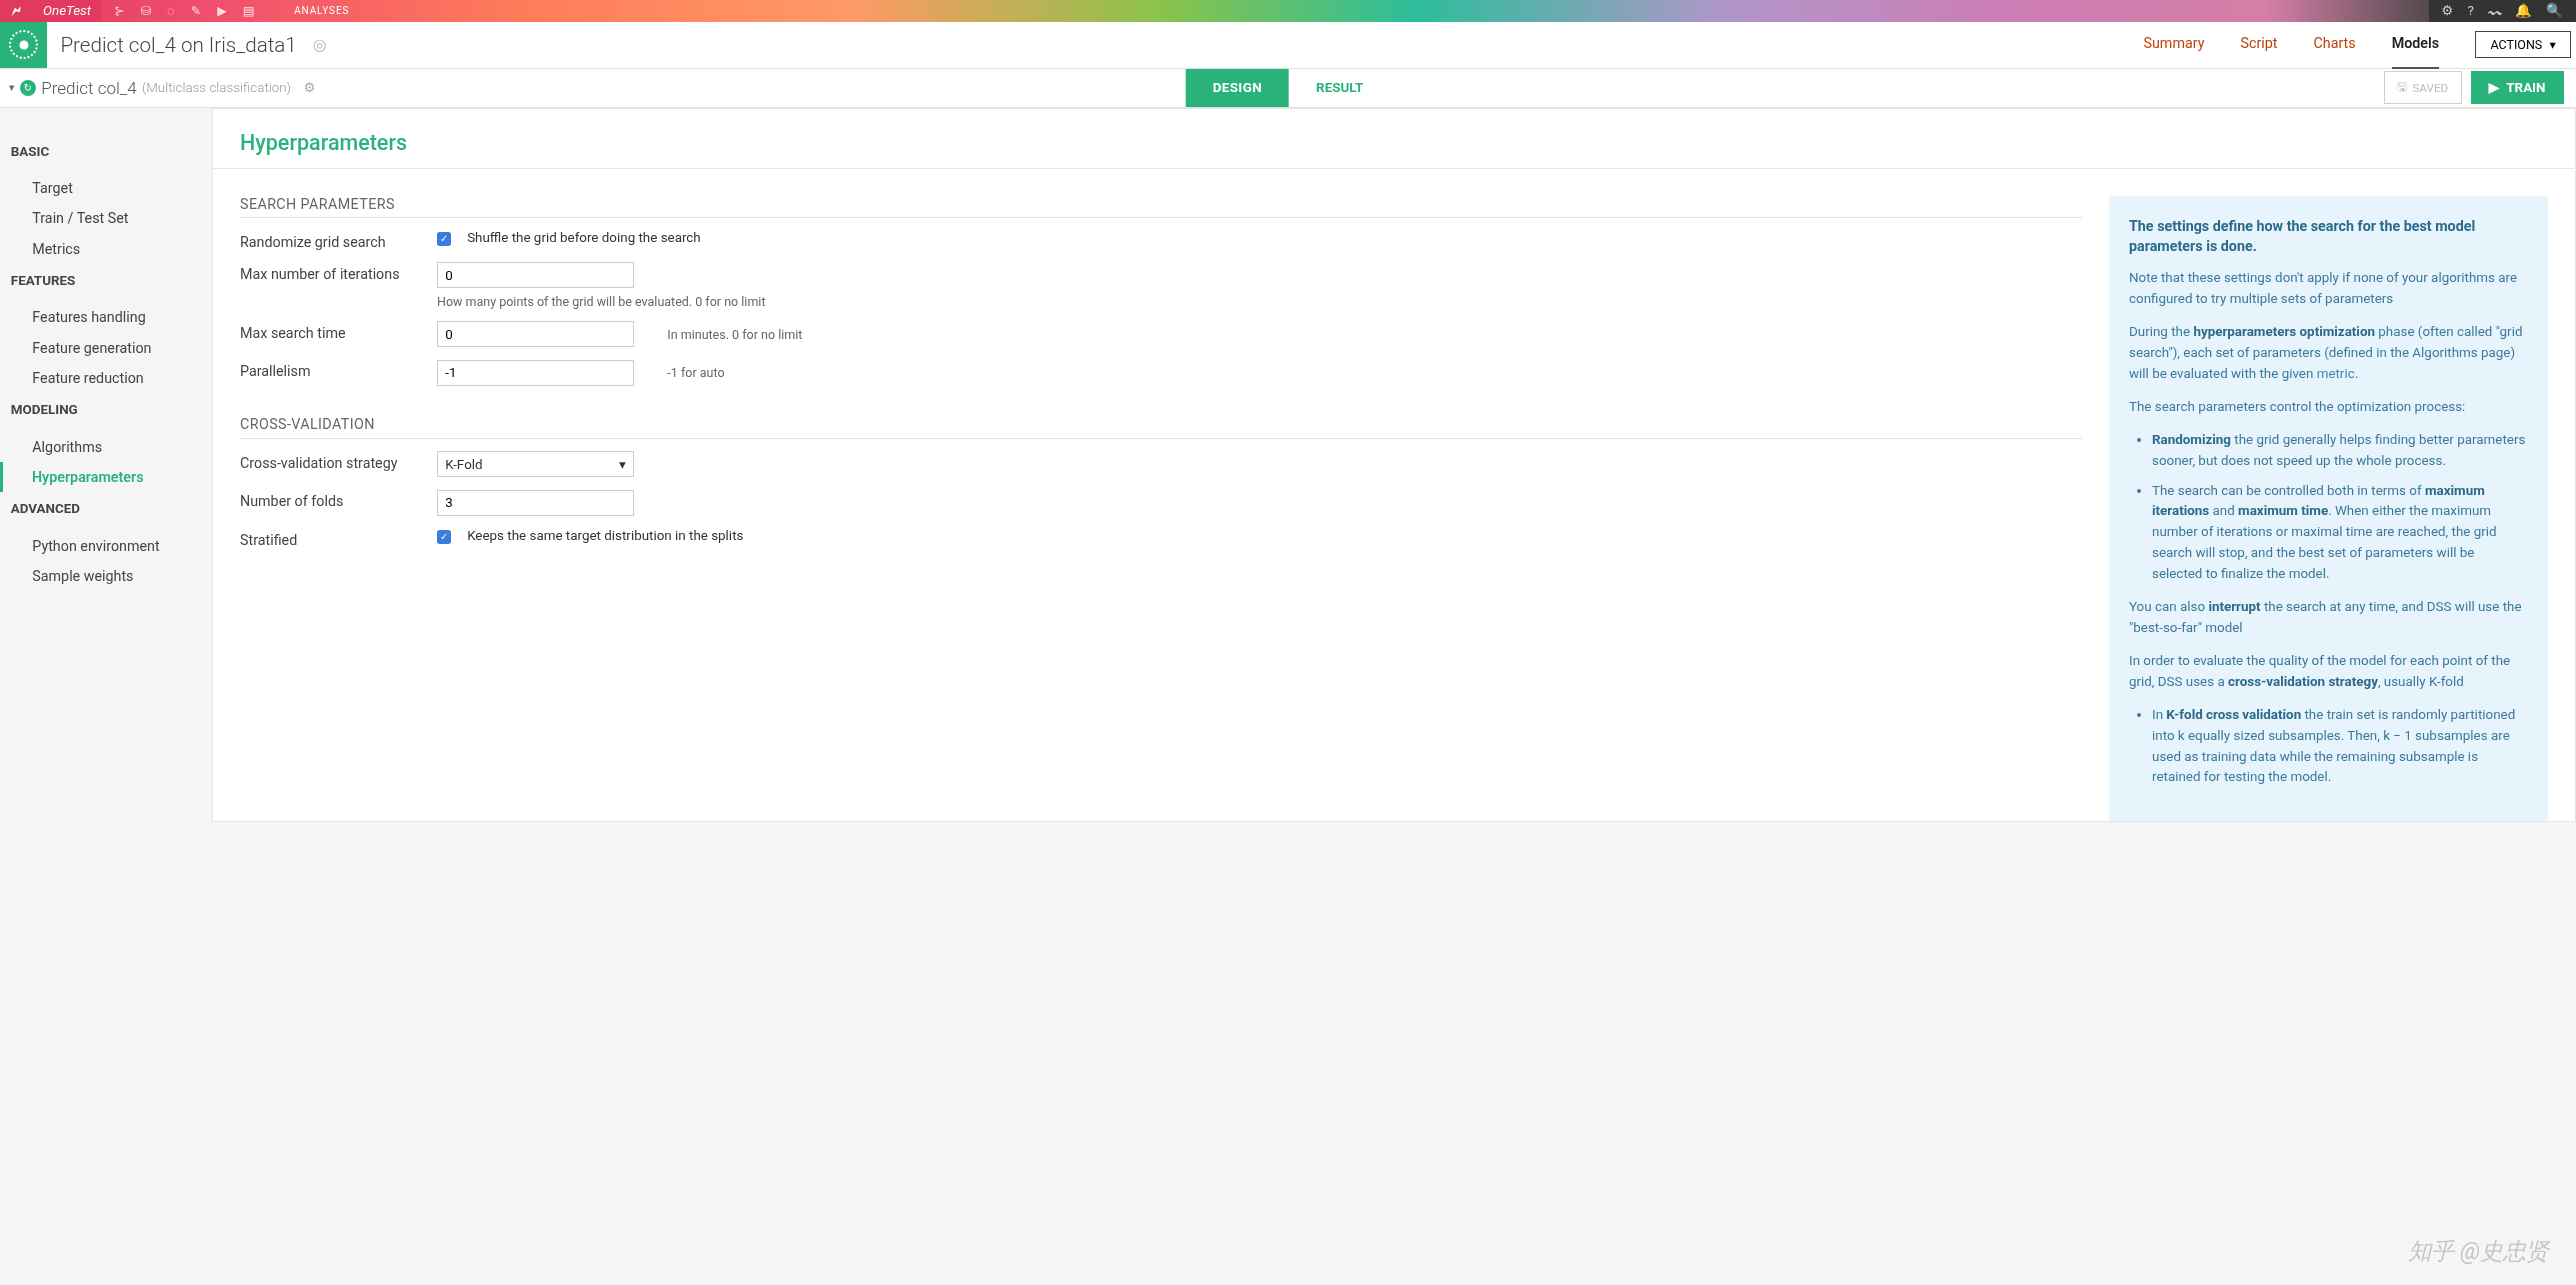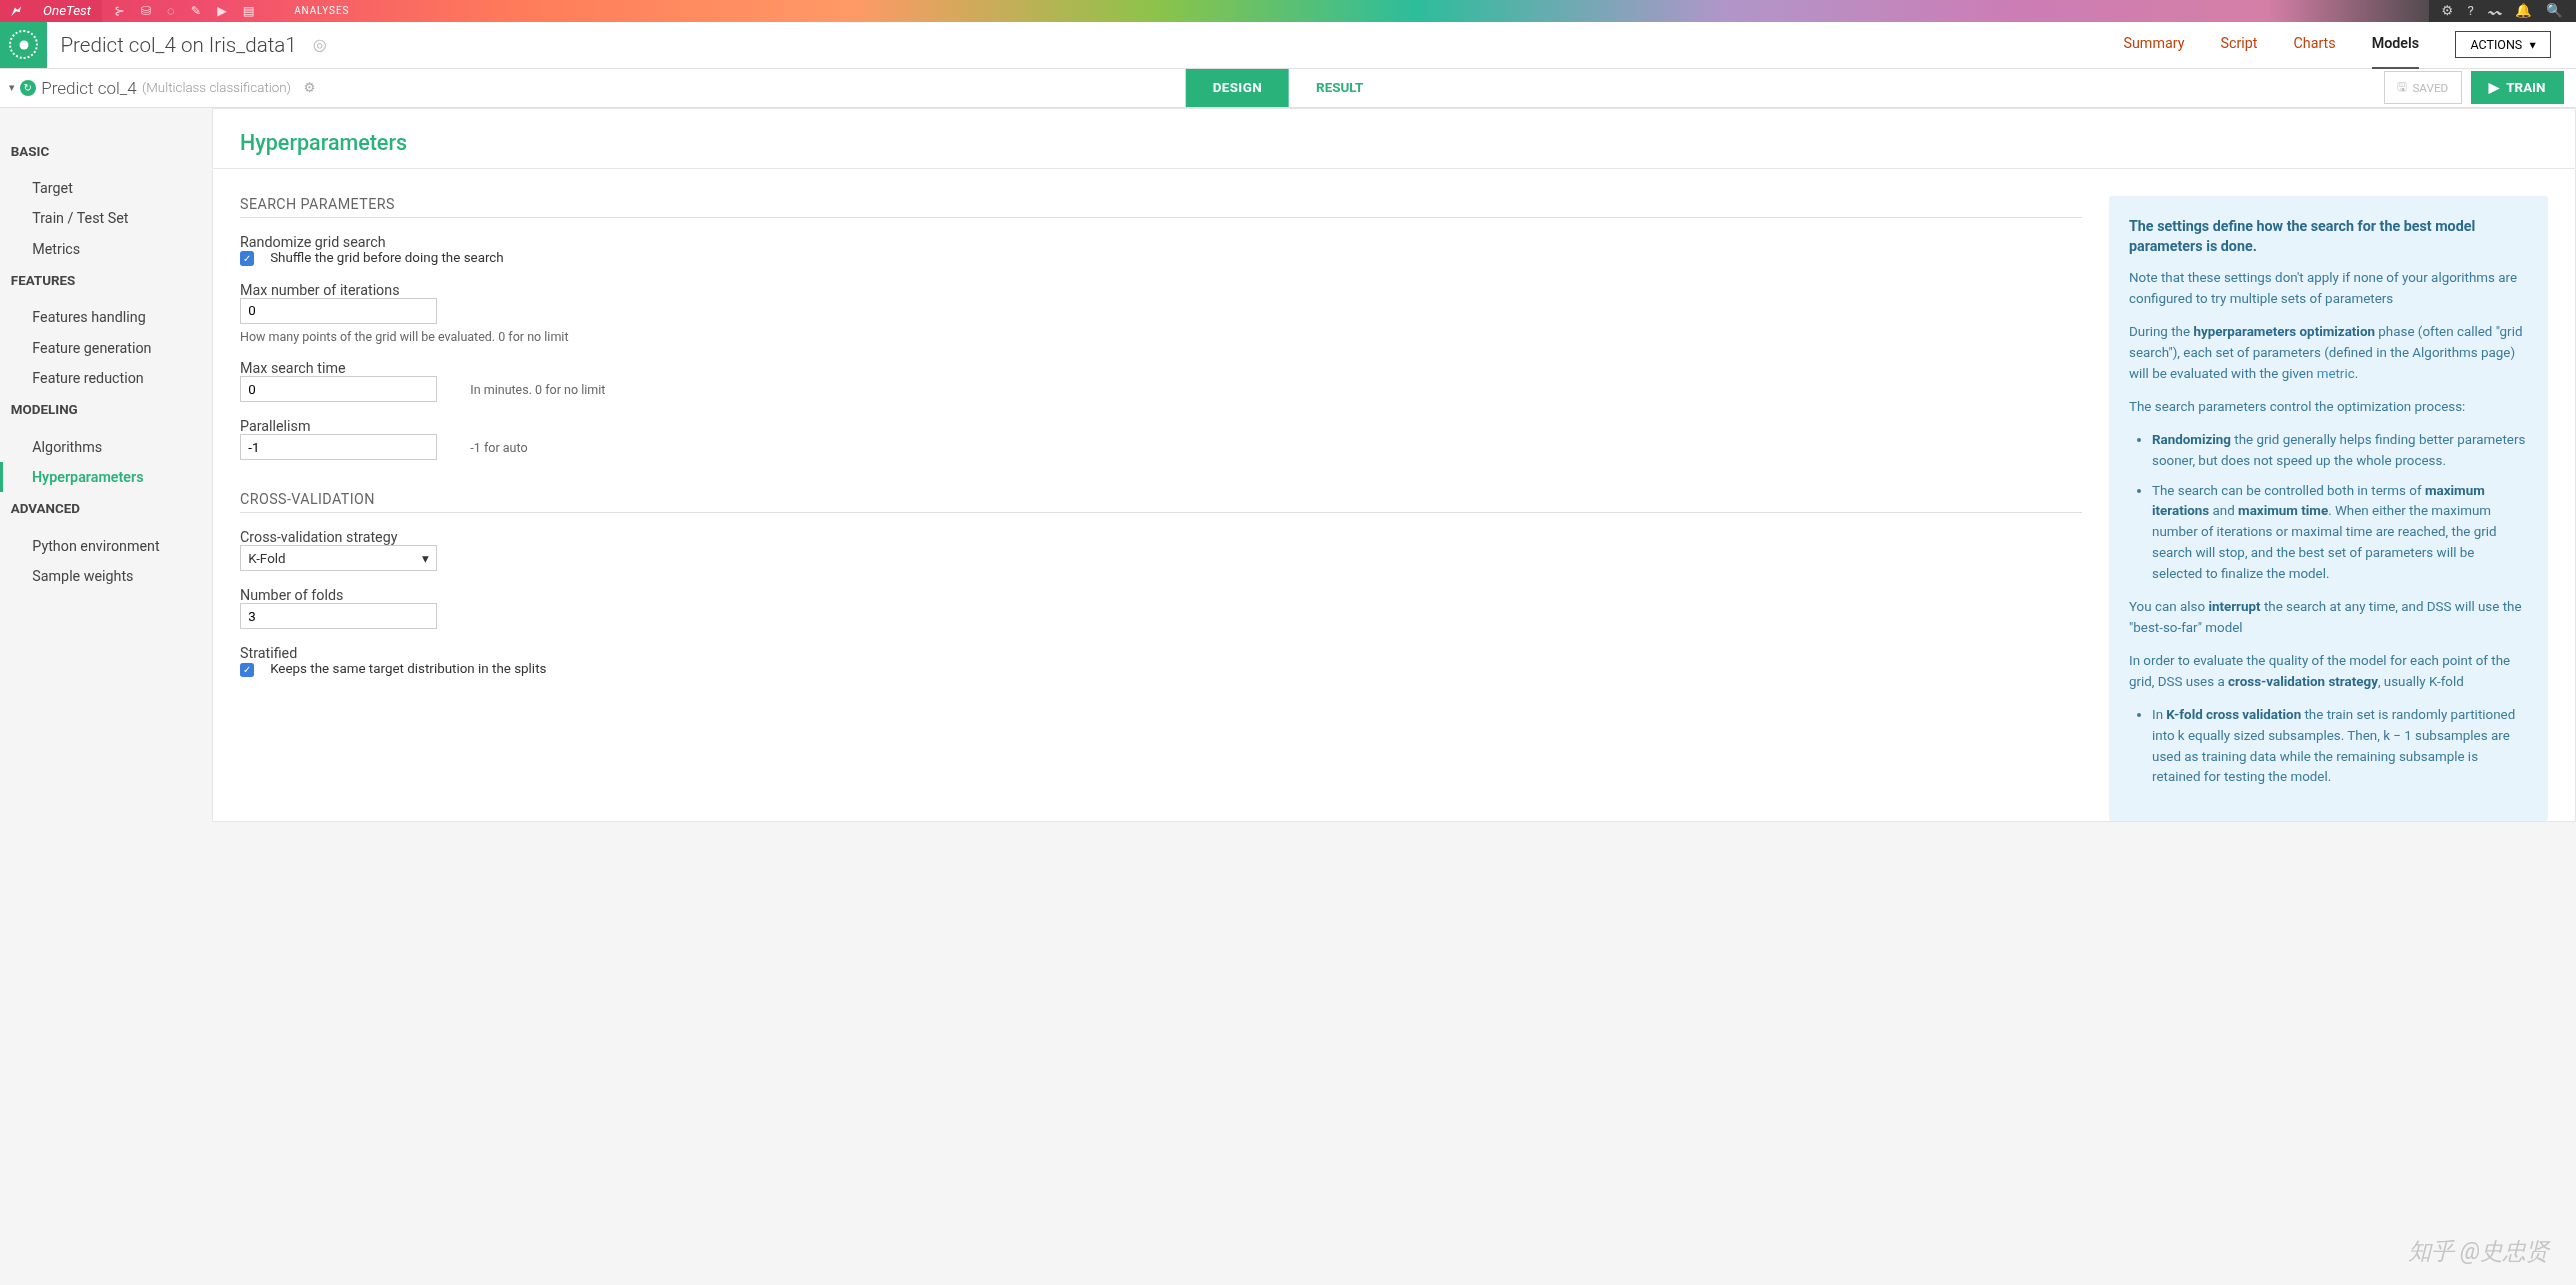--- a/index.html
+++ b/index.html
@@ -20,21 +20,21 @@
 .header { background: #fff; display: flex; align-items: center; border-bottom: 0.9px solid #e0e0e0; height: 47px; }
 .header-logo { width: 47px; height: 47px; background: #2ab27b; display: flex; align-items: center; justify-content: center; }
 .header-logo-inner { width: 29px; height: 29px; border: 2.7px dotted #fff; border-radius: 50%; position: relative; }
 .header-logo-inner::after { content:""; position:absolute; width:9px; height:9px; background:#fff; border-radius:50%; top:50%; left:50%; transform:translate(-50%,-50%); }
 .header-title { font-size: 20.6px; color: #444; padding-left: 13.4px; font-weight: 300; flex: 0 0 auto; }
 .header-target-icon { margin-left: 16px; color: #bbb; font-size: 16px; }
 .header-spacer { flex: 1; }
 .header-tabs { display: flex; gap: 36px; padding-right: 36px; }
 .header-tab { color: #c2410c; font-size: 14.3px; cursor: pointer; padding-bottom: 3.6px; }
 .header-tab.active { color: #222; font-weight: 600; border-bottom: 2.7px solid #555; padding-bottom: 10.8px; margin-bottom:-14.3px;}
-.actions-btn { border: 0.9px solid #444; background: #fff; padding: 5.4px 14.3px; margin-right: 25px; font-size: 12.5px; cursor: pointer; display: flex; align-items: center; gap: 7.2px; }
+.actions-btn { border: 0.9px solid #444; background: #fff; padding: 5.4px 14.3px; margin-right: 5px; font-size: 12.5px; cursor: pointer; display: flex; align-items: center; gap: 7.2px; }
 
 .subheader { background: #fff; display: flex; align-items: center; border-bottom: 0.9px solid #e0e0e0; height: 39px; position: relative; }
 .breadcrumb { display: flex; align-items: center; padding-left: 9px; gap: 5.4px; }
 .breadcrumb-caret { color: #666; font-size: 10.8px; }
 .breadcrumb-icon { width: 16px; height: 16px; background: #2ab27b; border-radius: 50%; display: flex; align-items: center; justify-content: center; color: #fff; font-size: 10px; }
 .breadcrumb-title { font-size: 17px; color: #555; font-weight: 300; }
 .breadcrumb-sub { color: #999; font-size: 13.4px; font-weight: 300; }
 .breadcrumb-gear { color: #aaa; margin-left: 7.2px; }
 .subheader-center { position: absolute; left: 50%; transform: translateX(-50%); display: flex; height: 100%; }
 .design-tab { background: #2ab27b; color: #fff; font-weight: 700; padding: 0 27px; display: flex; align-items: center; letter-spacing: 0.4px; font-size: 13.4px; }
@@ -50,21 +50,21 @@
 .sidebar-item.active { color: #2ab27b; font-weight: 600; border-left: 3.6px solid #2ab27b; margin-left: -10.8px; padding-left: 29px; }
 
 .content { flex: 1; padding: 0 0 0 0; }
 .content-card-top { background: #fff; border: 0.9px solid #e5e5e5; border-radius: 1.8px; margin-top: 0; padding: 21.5px 27px 12.5px 27px; }
 .content-title { color: #2ab27b; font-size: 21.5px; font-weight: 500; }
 .content-body { display: flex; gap: 27px; padding: 27px 27px 0 27px; background:#fff; border:0.9px solid #e5e5e5; border-top:none;}
 .form-area { flex: 1; }
 .info-area { width: 439px; }
 
 .section-header { color: #666; font-size: 14.3px; letter-spacing: 0.4px; border-bottom: 0.9px solid #e0e0e0; padding-bottom: 5.4px; margin-bottom: 12.5px; }
-.form-row { display: flex; align-items: flex-start; margin-bottom: 12.5px; flex-direction: column; }
+.form-row { display: flex; align-items: flex-start; margin-bottom: 12.5px; }
 .form-label { width: 197px; color: #444; font-size: 14.3px; padding-top: 3.6px; }
 .form-control { flex: 1; }
 .form-input { width: 197px; border: 0.9px solid #ccc; padding: 4.5px 7.2px; font-size: 13.4px; }
 .form-select { width: 197px; border: 0.9px solid #ccc; padding: 4.5px 7.2px; font-size: 13.4px; background: #fff; position: relative; display: flex; justify-content: space-between; align-items: center; }
 .form-hint { color: #666; font-size: 12.5px; margin-top: 5.4px; }
 .form-hint-inline { color: #666; font-size: 12.5px; margin-left: 30px; display: inline; }
 .checkbox { width: 14.3px; height: 14.3px; background: #3b7ddd; border-radius: 2.7px; display: inline-flex; align-items: center; justify-content: center; color: #fff; font-size: 10px; vertical-align: middle; }
 .checkbox-label { margin-left: 12.5px; color: #333; font-size: 13.4px; }
 .section-gap { height: 18px; }
 

